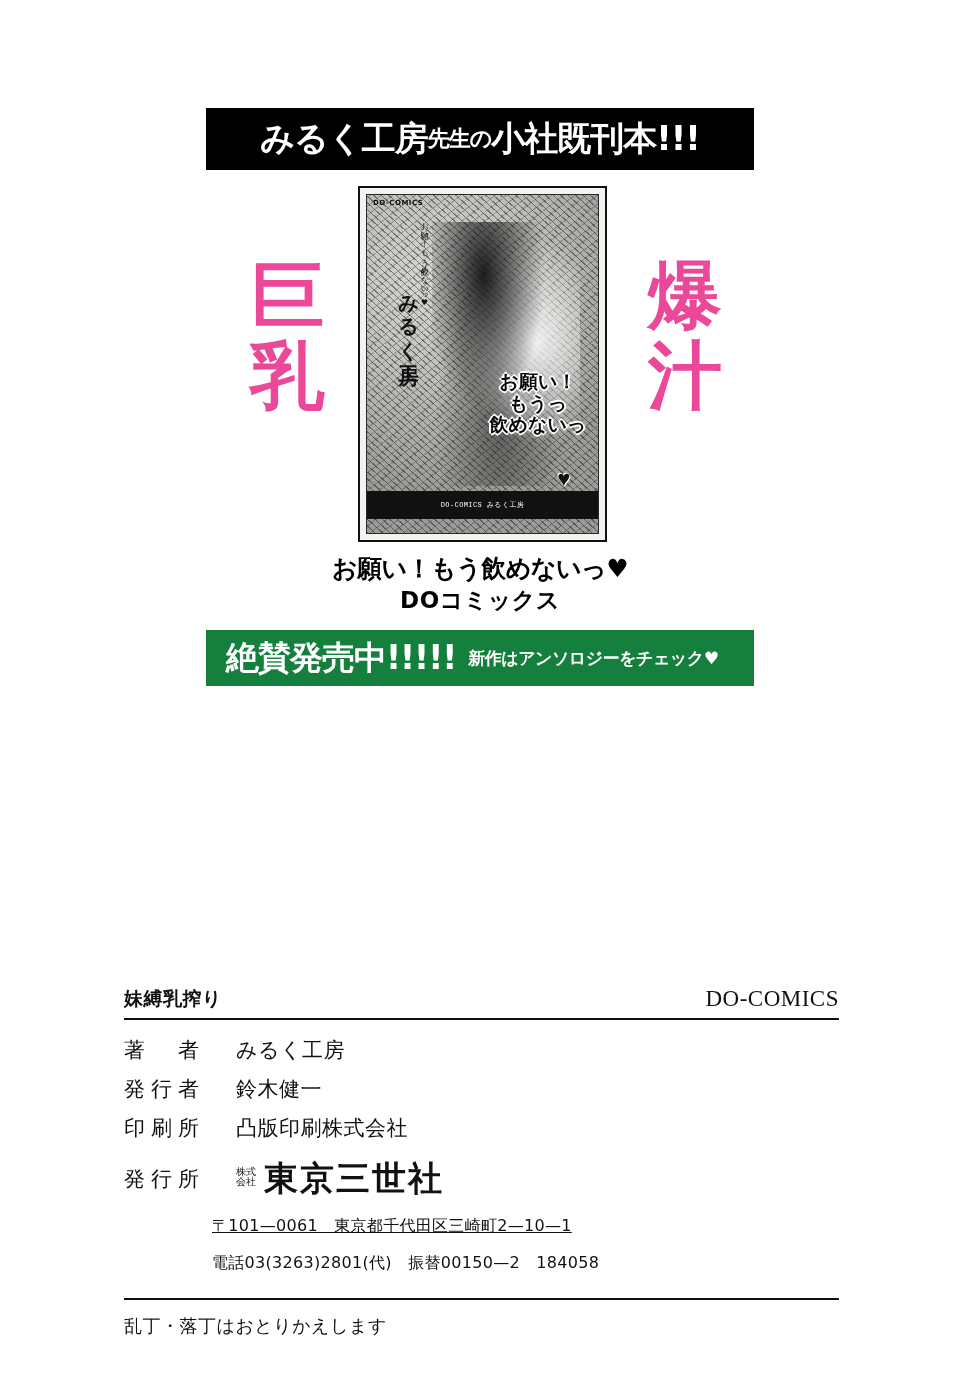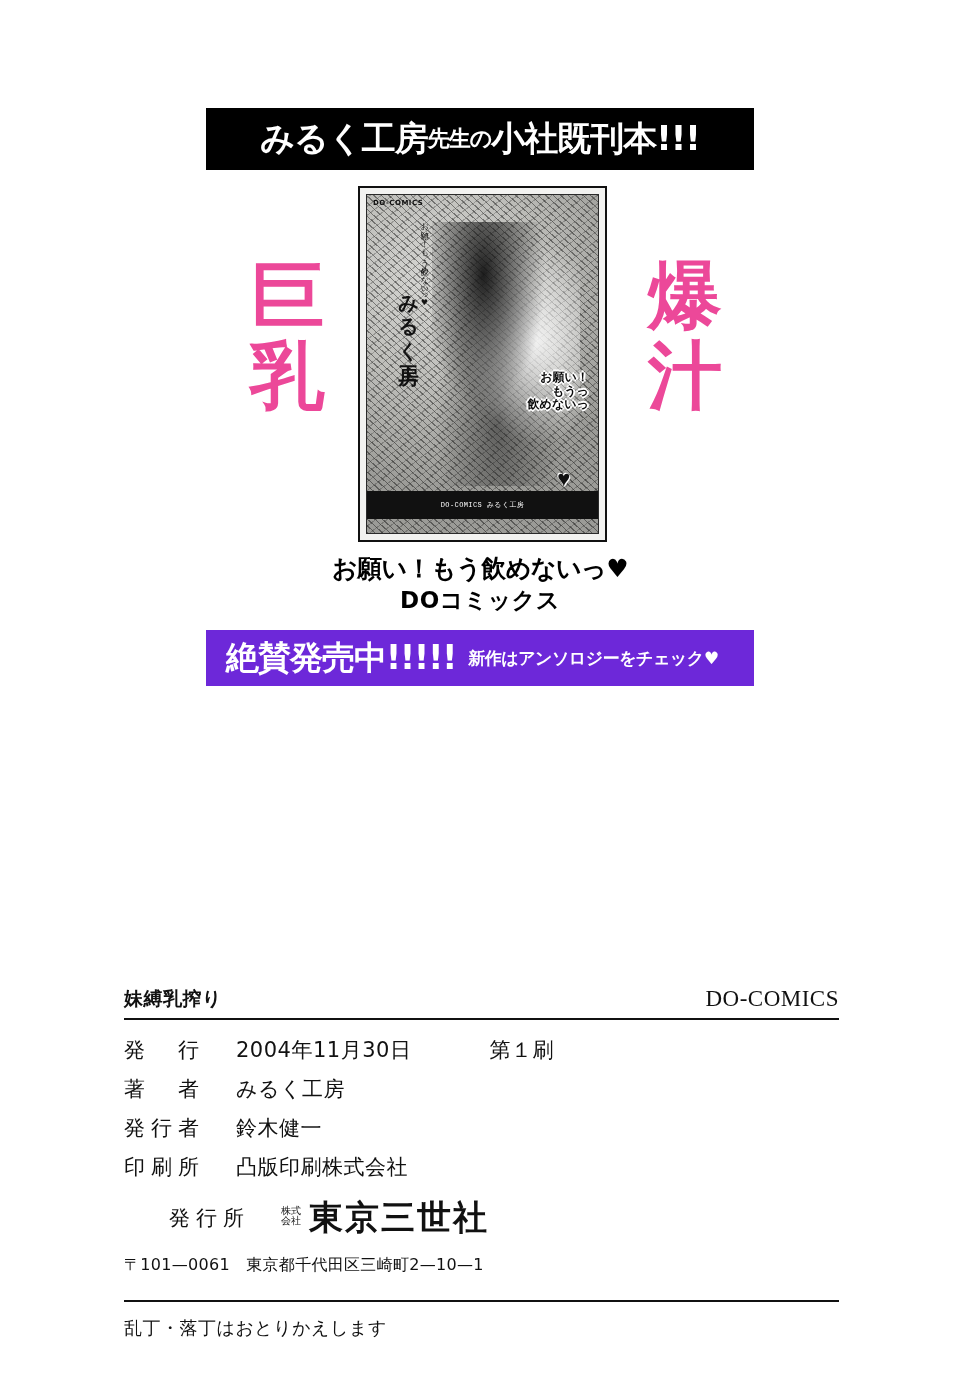--- a/index.html
+++ b/index.html
@@ -44,21 +44,21 @@
   }
   .ad-banner-top .small {
     font-size: 22px;
   }
   .ad-banner-bottom {
     position: absolute;
     left: 0;
     bottom: 0;
     width: 548px;
     height: 56px;
-    background: #6d28d9;
+    background: #15803d;
     color: #ffffff;
     display: flex;
     align-items: center;
     font-family: "DejaVu Sans", sans-serif;
     font-weight: bold;
     white-space: nowrap;
   }
   .ad-banner-bottom .big {
     font-size: 33px;
     margin-left: 20px;
@@ -160,24 +160,24 @@
     text-orientation: upright;
     height: 110px;
   }
   .cover-bubble {
     position: absolute;
     left: 52%;
     top: 52%;
     width: 44%;
     font-family: "DejaVu Sans", sans-serif;
     font-weight: bold;
-    font-size: 12px;
+    font-size: 19px;
     line-height: 1.15;
     color: #0a0a0a;
-    text-align: right;
+    text-align: center;
     text-shadow:
       1px 0 0 #fff, -1px 0 0 #fff, 0 1px 0 #fff, 0 -1px 0 #fff,
       2px 0 0 #fff, -2px 0 0 #fff, 0 2px 0 #fff, 0 -2px 0 #fff;
   }
   .cover-heart {
     position: absolute;
     right: 12%;
     bottom: 12%;
     font-size: 22px;
     color: #111;
@@ -268,41 +268,42 @@
     letter-spacing: 0.5px;
   }
   .row .value2 {
     margin-left: 78px;
     letter-spacing: 0.5px;
   }
   .row.publisher {
     margin-top: 14px;
     margin-bottom: 14px;
     align-items: center;
-    margin-left: 45px;
   }
   .kabu {
     display: inline-block;
     font-size: 10px;
     line-height: 1.05;
     margin-right: 8px;
     position: relative;
     top: -2px;
   }
   .pubname {
     font-family: "DejaVu Sans", sans-serif;
     font-weight: bold;
     font-size: 34px;
     letter-spacing: 2px;
   }
   .addr {
     font-family: "DejaVu Sans", sans-serif;
     font-size: 16px;
+    margin-left: 88px;
     margin-top: 14px;
     letter-spacing: 0.3px;
+    text-decoration: underline;
   }
   .tel {
     font-family: "DejaVu Sans", sans-serif;
     font-size: 16px;
     margin-left: 88px;
     margin-top: 16px;
     letter-spacing: 0.3px;
   }
   .footer-rule {
     margin-top: 24px;
@@ -358,25 +359,20 @@
 
   <div class="colophon-head">
     <div class="booktitle">妹縛乳搾り</div>
     <div class="imprint">DO-COMICS</div>
   </div>
 
   <div class="rule"></div>
 
   <div class="rows">
 
-    <div class="row">
-      <div class="label">発　行</div>
-      <div class="value">2004年11月30日</div>
-      <div class="value2">第１刷</div>
-    </div>
 
     <div class="row">
       <div class="label">著　者</div>
       <div class="value">みるく工房</div>
     </div>
 
     <div class="row">
       <div class="label">発行者</div>
       <div class="value">鈴木健一</div>
     </div>
@@ -389,17 +385,18 @@
     <div class="row publisher">
       <div class="label">発行所</div>
       <div class="kabu">
         <div>株式</div>
         <div>会社</div>
       </div>
       <div class="pubname">東京三世社</div>
     </div>
 
     <div class="addr">〒101—0061　東京都千代田区三崎町2—10—1</div>
+    <div class="tel">電話03(3263)2801(代)　振替00150—2　184058</div>
   </div>
 
   <div class="rule footer-rule"></div>
   <div class="footer-note">乱丁・落丁はおとりかえします</div>
 </div>
 
 </body></html>

